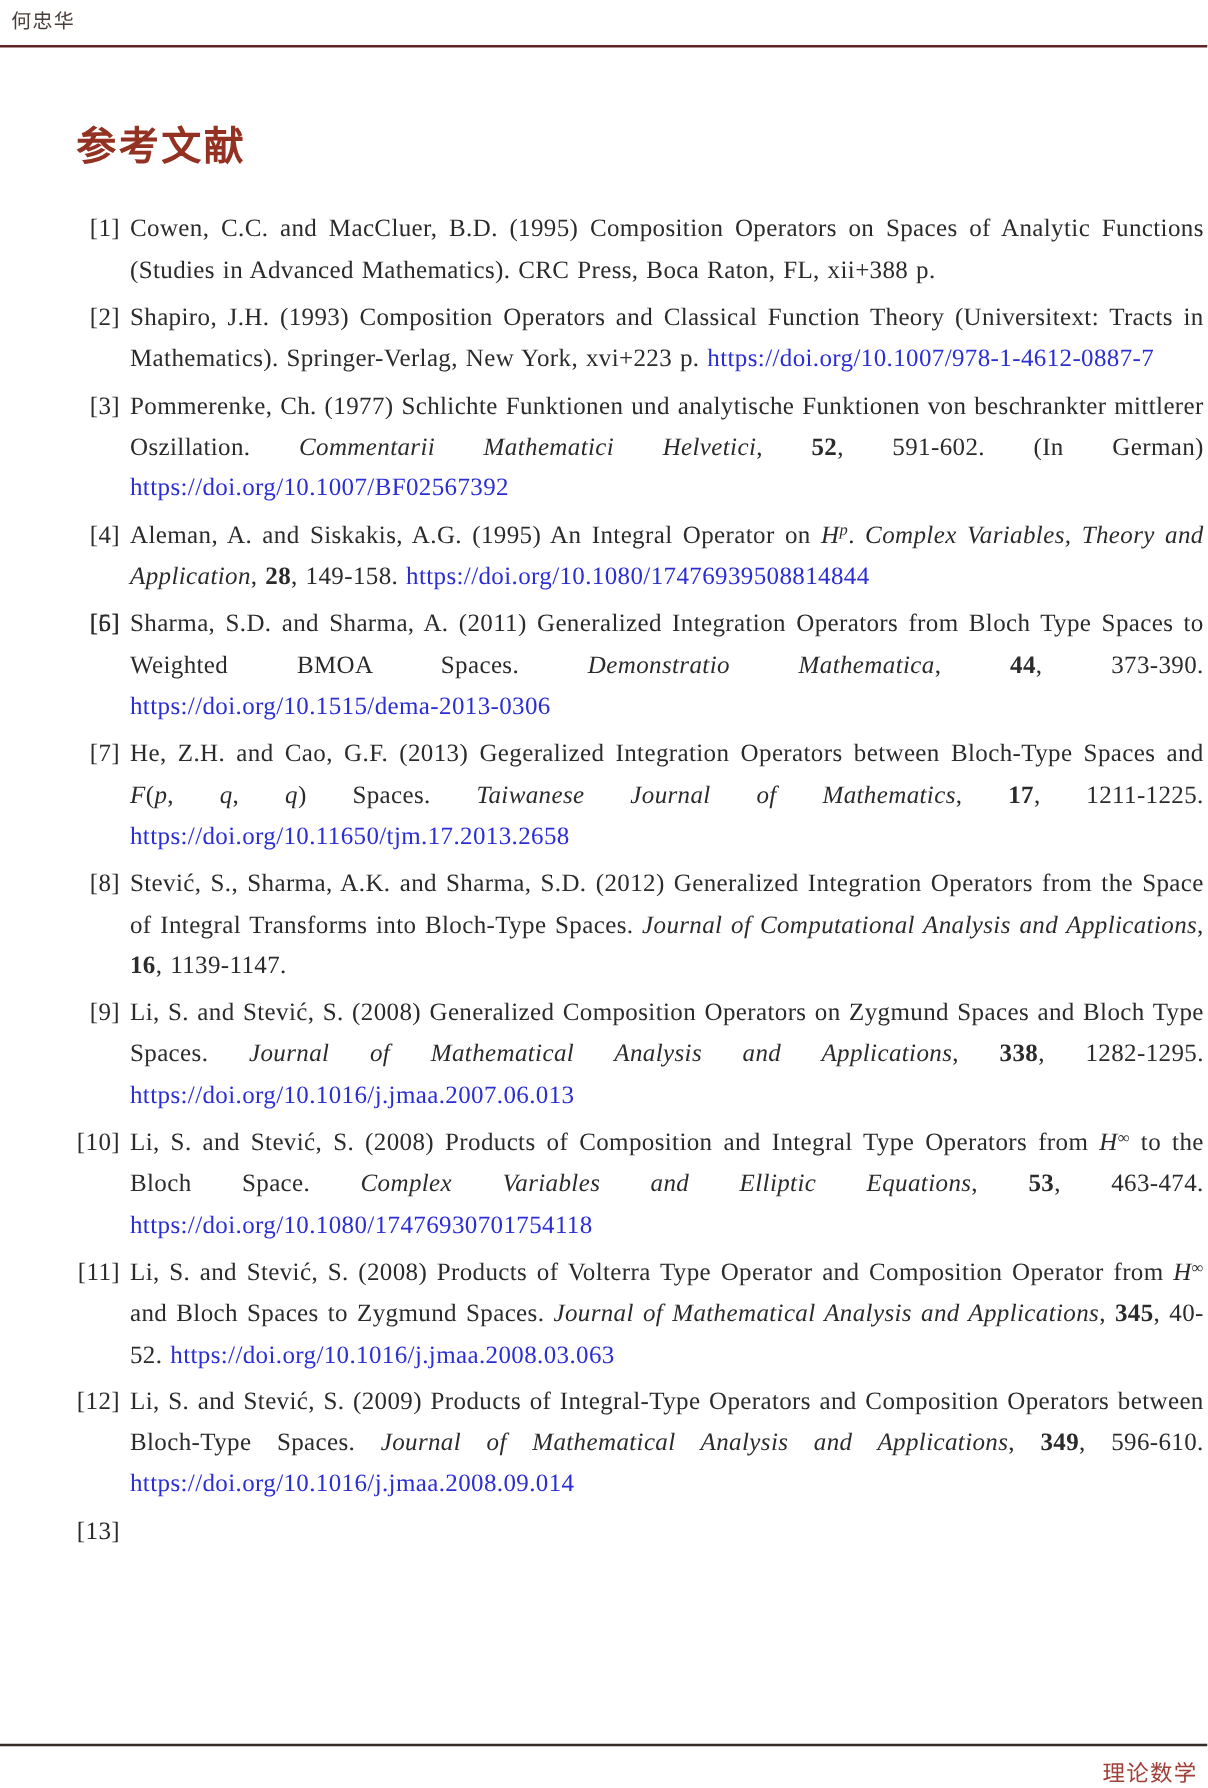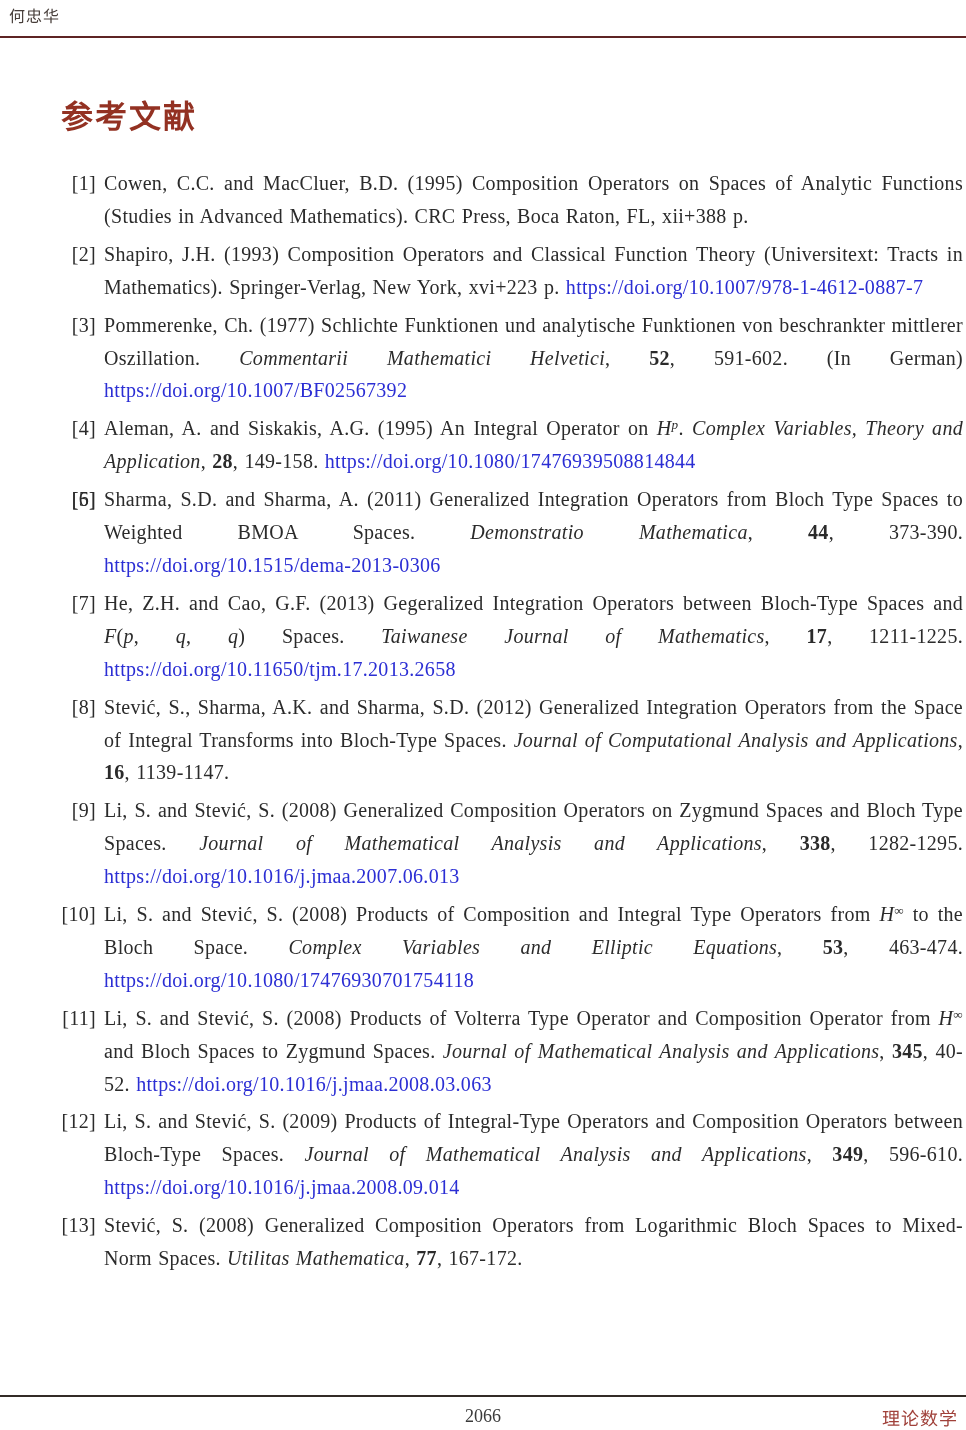--- a/index.html
+++ b/index.html
@@ -106,22 +106,21 @@
       <div class="ref"><span class="ref-num">[3]</span><span><span>Pommerenke, Ch. (1977) Schlichte Funktionen und analytische Funktionen von beschrankter mittlerer Oszillation. </span><em>Commentarii Mathematici Helvetici</em><span>, </span><strong>52</strong><span>, 591-602. (In German) </span><a class="doi-link">https://doi.org/10.1007/BF02567392</a></span></div>
       <div class="ref"><span class="ref-num">[4]</span><span><span>Aleman, A. and Siskakis, A.G. (1995) An Integral Operator on </span><em>H</em><sup class="it">p</sup><span>. </span><em>Complex Variables, Theory and Application</em><span>, </span><strong>28</strong><span>, 149-158. </span><a class="doi-link">https://doi.org/10.1080/17476939508814844</a></span></div>
       <div class="ref"><span class="ref-num">[5]</span></div>
       <div class="ref"><span class="ref-num">[6]</span><span><span>Sharma, S.D. and Sharma, A. (2011) Generalized Integration Operators from Bloch Type Spaces to Weighted BMOA Spaces. </span><em>Demonstratio Mathematica</em><span>, </span><strong>44</strong><span>, 373-390. </span><a class="doi-link">https://doi.org/10.1515/dema-2013-0306</a></span></div>
       <div class="ref"><span class="ref-num">[7]</span><span><span>He, Z.H. and Cao, G.F. (2013) Gegeralized Integration Operators between Bloch-Type Spaces and </span><em>F</em><span>(</span><em>p</em><span>, </span><em>q</em><span>, </span><em>q</em><span>) Spaces. </span><em>Taiwanese Journal of Mathematics</em><span>, </span><strong>17</strong><span>, 1211-1225. </span><a class="doi-link">https://doi.org/10.11650/tjm.17.2013.2658</a></span></div>
       <div class="ref"><span class="ref-num">[8]</span><span><span>Stević, S., Sharma, A.K. and Sharma, S.D. (2012) Generalized Integration Operators from the Space of Integral Transforms into Bloch-Type Spaces. </span><em>Journal of Computational Analysis and Applications</em><span>, </span><strong>16</strong><span>, 1139-1147.</span></span></div>
       <div class="ref"><span class="ref-num">[9]</span><span><span>Li, S. and Stević, S. (2008) Generalized Composition Operators on Zygmund Spaces and Bloch Type Spaces. </span><em>Journal of Mathematical Analysis and Applications</em><span>, </span><strong>338</strong><span>, 1282-1295. </span><a class="doi-link">https://doi.org/10.1016/j.jmaa.2007.06.013</a></span></div>
       <div class="ref"><span class="ref-num">[10]</span><span><span>Li, S. and Stević, S. (2008) Products of Composition and Integral Type Operators from </span><em>H</em><sup>∞</sup><span> to the Bloch Space. </span><em>Complex Variables and Elliptic Equations</em><span>, </span><strong>53</strong><span>, 463-474. </span><a class="doi-link">https://doi.org/10.1080/17476930701754118</a></span></div>
       <div class="ref"><span class="ref-num">[11]</span><span><span>Li, S. and Stević, S. (2008) Products of Volterra Type Operator and Composition Operator from </span><em>H</em><sup>∞</sup><span> and Bloch Spaces to Zygmund Spaces. </span><em>Journal of Mathematical Analysis and Applications</em><span>, </span><strong>345</strong><span>, 40-52. </span><a class="doi-link">https://doi.org/10.1016/j.jmaa.2008.03.063</a></span></div>
       <div class="ref"><span class="ref-num">[12]</span><span><span>Li, S. and Stević, S. (2009) Products of Integral-Type Operators and Composition Operators between Bloch-Type Spaces. </span><em>Journal of Mathematical Analysis and Applications</em><span>, </span><strong>349</strong><span>, 596-610. </span><a class="doi-link">https://doi.org/10.1016/j.jmaa.2008.09.014</a></span></div>
-      <div class="ref"><span class="ref-num">[13]</span><span><span>Stević, S. (2008) Generalized Composition Operators from Logarithmic Bloch Spaces to Mixed-Norm Spaces. </span><em>Utilitas Mathematica</em><span>, </span><strong>77</strong><span>, 167-172.</span></span></div>
+      <div class="ref"><span class="ref-num">[13]</span></div>
     </div>
 
   <div class="footer-rule"></div>
   <div class="footer">
     <span class="f-doi">DOI: 10.12677/pm.2021.1112229</span>
-    <span class="f-page">2066</span>
     <span class="f-journal">理论数学</span>
   </div>
 </div>
 
 </body></html>

